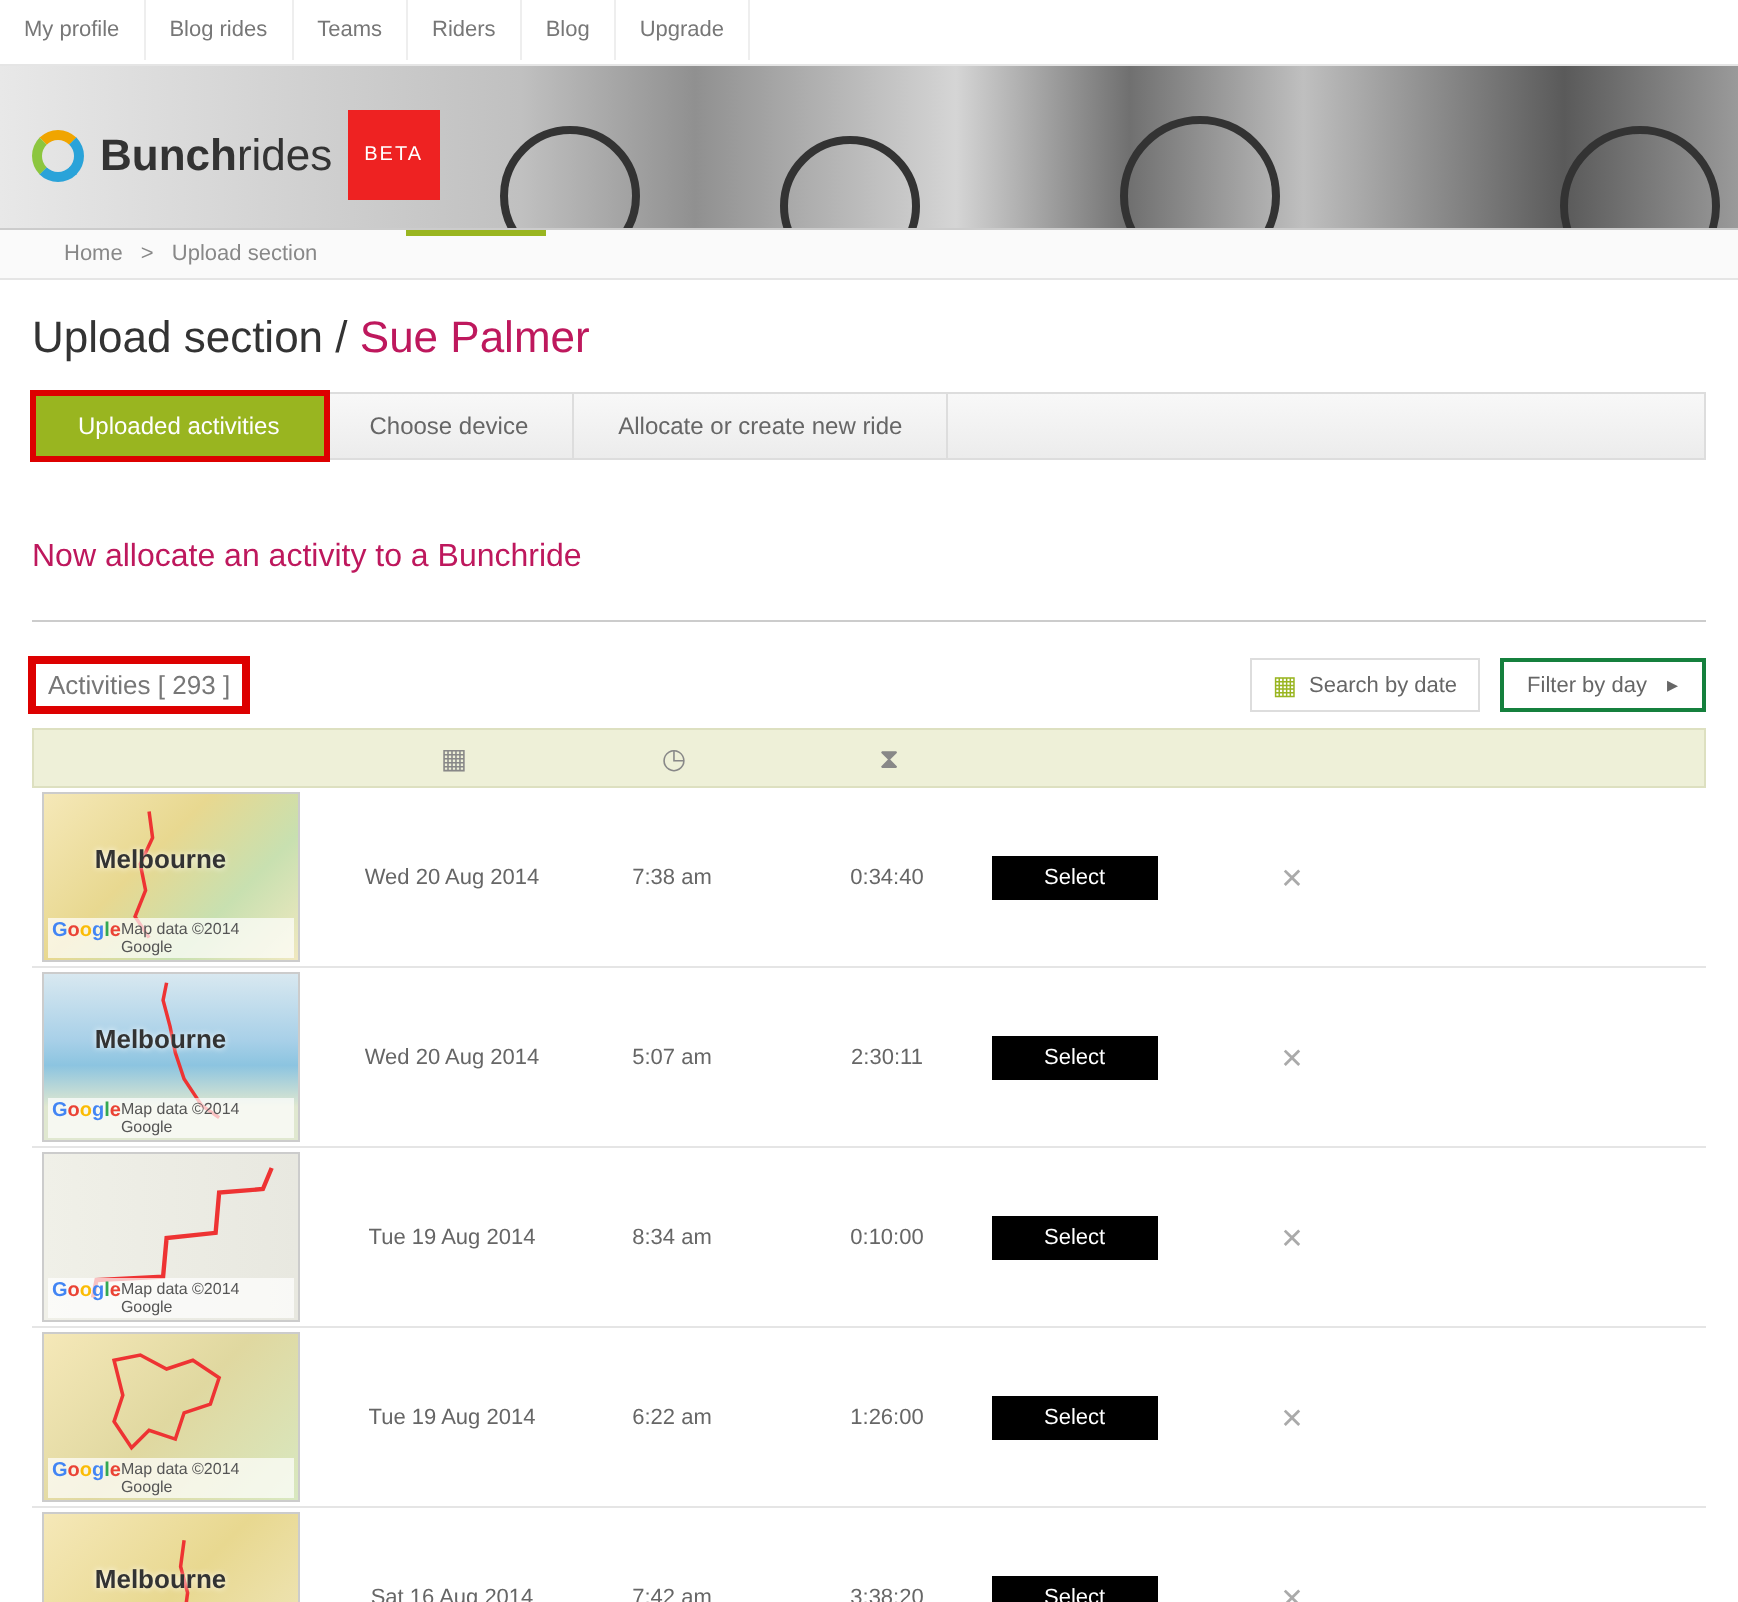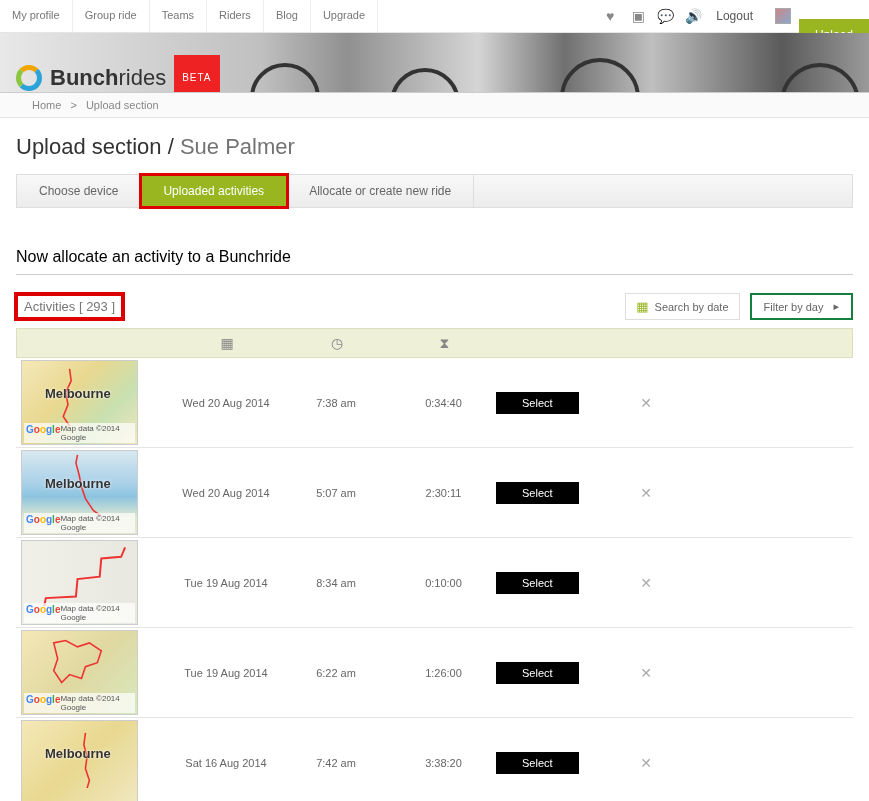--- a/index.html
+++ b/index.html
@@ -1,73 +1,73 @@
 <!DOCTYPE html>
 <html><head>
 <meta charset="utf-8">
 <style>
   * { box-sizing: border-box; margin: 0; padding: 0; }
   body { font-family: Arial, Helvetica, sans-serif; font-size: 12px; color: #555; background: #fff; width: 869px; }
   
-  .topnav { display: flex; align-items: stretch; border-bottom: 1px solid #e5e5e5; height: 33px; }
+  .topnav { display: flex; align-items: stretch; border-bottom: 1px solid #e5e5e5; height: 33px; flex-direction: column; }
   .topnav-left { display: flex; }
   .topnav-item { padding: 9px 12px; border-right: 1px solid #eee; color: #777; cursor: pointer; font-size: 11px; }
   .topnav-spacer { flex: 1; }
   .topnav-right { display: flex; align-items: center; }
   .topnav-icon { width: 28px; text-align: center; color: #888; cursor: pointer; font-size: 14px; }
   .logout-wrap { display: flex; align-items: center; padding: 0 8px; gap: 22px; cursor: pointer; }
   .avatar { width: 16px; height: 16px; background: linear-gradient(135deg,#c88 0%,#8ac 100%); border: 1px solid #aaa; }
   .upload-btn { background: #99b520; color: #fff; padding: 9px 16px; cursor: pointer; font-size: 12px; height: 100%; display:flex; align-items:center;margin-top:37px;}
   
-  .banner { position: relative; height: 60px; background: #d0d0d0; overflow: hidden; border-bottom: 1px solid #ccc; }
+  .banner { position: relative; height: 82px; background: #d0d0d0; overflow: hidden; border-bottom: 1px solid #ccc; }
   .banner-bg { position:absolute; inset:0; background: linear-gradient(90deg, #e8e8e8 0%, #c0c0c0 30%, #909090 40%, #d5d5d5 55%, #707070 65%, #bfbfbf 75%, #5a5a5a 90%, #9a9a9a 100%); }
   .wheel { position:absolute; border: 4px solid #333; border-radius:50%; }
   .w1 { width:70px; height:70px; left:250px; top:30px; }
   .w2 { width:70px; height:70px; left:390px; top:35px; }
   .w3 { width:80px; height:80px; left:560px; top:25px; }
   .w4 { width:80px; height:80px; left:780px; top:30px; }
   .logo-wrap { position: absolute; left: 16px; top: 22px; display: flex; align-items: center; gap: 8px; z-index:2;}
   .logo-ring { width: 26px; height: 26px; border-radius: 50%; border: 5px solid #2aa3d9; border-top-color: #f0a500; border-left-color: #8cc63f; }
   .logo-text { font-size: 22px; color: #333; }
   .logo-text b { font-weight:bold; }
   .beta { background: #e22; color: #fff; font-size: 10px; padding: 17px 8px; letter-spacing: 1px; }
   
   .breadcrumb { padding: 6px 32px; font-size: 11px; color: #888; border-bottom: 1px solid #e5e5e5; background:#fafafa;}
   .breadcrumb a { color: #888; text-decoration: none; cursor:pointer;}
   .crumb-sep { margin: 0 6px; }
   
   .content { padding: 16px; }
   h1 { font-size: 22px; font-weight: normal; color: #333; margin-bottom: 14px; }
-  h1 .sub { color: #737373; }
+  h1 .sub { color: #be185d; }
   
   .tabs { display: flex; background: linear-gradient(#f8f8f8,#ececec); border: 1px solid #ddd; }
   .tab { padding: 9px 22px; border-right: 1px solid #ddd; color: #666; cursor: pointer; font-size: 12px; }
   .tab.active { background: #99b520; color: #fff; }
   .hl-red { outline: 3px solid #d00; outline-offset:-1px; }
   
-  h2 { font-size: 16px; font-weight: normal; color: #000000; margin-top: 40px; padding-bottom: 8px; border-bottom: 1px solid #ccc; }
+  h2 { font-size: 16px; font-weight: normal; color: #be185d; margin-top: 40px; padding-bottom: 22px; border-bottom: 1px solid #ccc; }
   
   .filter-row { display: flex; align-items: center; margin-top: 18px; }
   .act-count { border: 2px solid #d00; padding: 3px 6px; color: #777; font-size: 13px; }
   .filter-spacer { flex:1; }
   .search-date { border:1px solid #ddd; padding: 5px 10px; display:flex; align-items:center; gap:6px; color:#666; cursor:pointer; margin-right:10px; font-size:11px;}
   .cal-icon { color:#99b520; font-size:13px; }
   .filter-day { border:2px solid #15803d; padding:5px 12px; display:flex; align-items:center; gap:10px; color:#666; cursor:pointer; font-size:11px;}
   
   .grid-head { display:flex; background:#eef0d8; border:1px solid #dde0c0; height:30px; margin-top:8px;}
   .col-map { width:155px; }
   .col-date { width:110px; display:flex; align-items:center; justify-content:center;}
   .col-time { width:110px; display:flex; align-items:center; justify-content:center;}
   .col-dur { width:105px; display:flex; align-items:center; justify-content:center;}
   .col-sel { width:130px; }
   .col-close { width:40px; display:flex; align-items:center; justify-content:center;}
   .hicon { color:#888; font-size:14px;}
   
   .row { display:flex; align-items:center; border-bottom:1px solid #e5e5e5; min-height:88px;}
-  .map-thumb { width:117px; height:85px; margin:2px 5px; position:relative; background:#e8e4d0; overflow:hidden; border:1px solid #ccc;}
+  .map-thumb { width:129px; height:85px; margin:2px 5px; position:relative; background:#e8e4d0; overflow:hidden; border:1px solid #ccc;}
   .map-route { position:absolute; inset:0; }
   .map-label { position:absolute; top:30%; left:20%; font-size:13px; color:#333; font-weight:bold; text-shadow:0 0 3px #fff;}
   .map-attr { position:absolute; bottom:1px; left:2px; right:2px; font-size:8px; color:#555; background:rgba(255,255,255,0.7); padding:1px 2px; display:flex; justify-content:space-between;}
   .goog { font-family: Arial; font-weight:bold; font-size:10px;}
   .goog .g1{color:#4285F4}.goog .g2{color:#EA4335}.goog .g3{color:#FBBC05}.goog .g4{color:#4285F4}.goog .g5{color:#34A853}.goog .g6{color:#EA4335}
   
   .cell-text { font-size:11px; color:#666; }
   .select-btn { background:#000000; color:#fff; border:none; padding:5px 26px; cursor:pointer; font-size:11px;}
   .close-x { color:#aaa; cursor:pointer; font-size:14px;}
   
@@ -77,21 +77,21 @@
   .mapbg3 { background: linear-gradient(90deg,#f0f0e8 0%, #e8e8e0 100%);}
   .mapbg4 { background: linear-gradient(135deg,#f5e8b8 0%, #e0d8a0 50%, #d8e8c0 100%);}
   .mapbg5 { background: linear-gradient(135deg,#f5e8b8 0%, #e8d890 50%, #f0e8c0 100%);}
 </style>
 </head>
 <body>
 
 <div class="topnav">
   <div class="topnav-left" id="topnav-left">
       <div class="topnav-item">My profile</div>
-      <div class="topnav-item">Group ride</div>
+      <div class="topnav-item">Blog rides</div>
       <div class="topnav-item">Teams</div>
       <div class="topnav-item">Riders</div>
       <div class="topnav-item">Blog</div>
       <div class="topnav-item">Upgrade</div>
     </div>
   <div class="topnav-spacer"></div>
   <div class="topnav-right">
     <span class="topnav-icon">♥</span>
     <span class="topnav-icon">▣</span>
     <span class="topnav-icon">💬</span>
@@ -124,22 +124,22 @@
   <span class="crumb-sep">&gt;</span>
   <span>Upload section</span>
 </div>
 
 <div class="content">
   <h1>
     <span>Upload section</span><span> / </span><span class="sub">Sue Palmer</span>
   </h1>
 
   <div class="tabs" id="tabs">
+      <div class="tab active hl-red">Uploaded activities</div>
       <div class="tab">Choose device</div>
-      <div class="tab active hl-red">Uploaded activities</div>
       <div class="tab">Allocate or create new ride</div>
     </div>
 
   <h2>Now allocate an activity to a Bunchride</h2>
 
   <div class="filter-row">
     <span class="act-count hl-red">
       <span>Activities</span> [ <span>293</span> ]
     </span>
     <div class="filter-spacer"></div>

